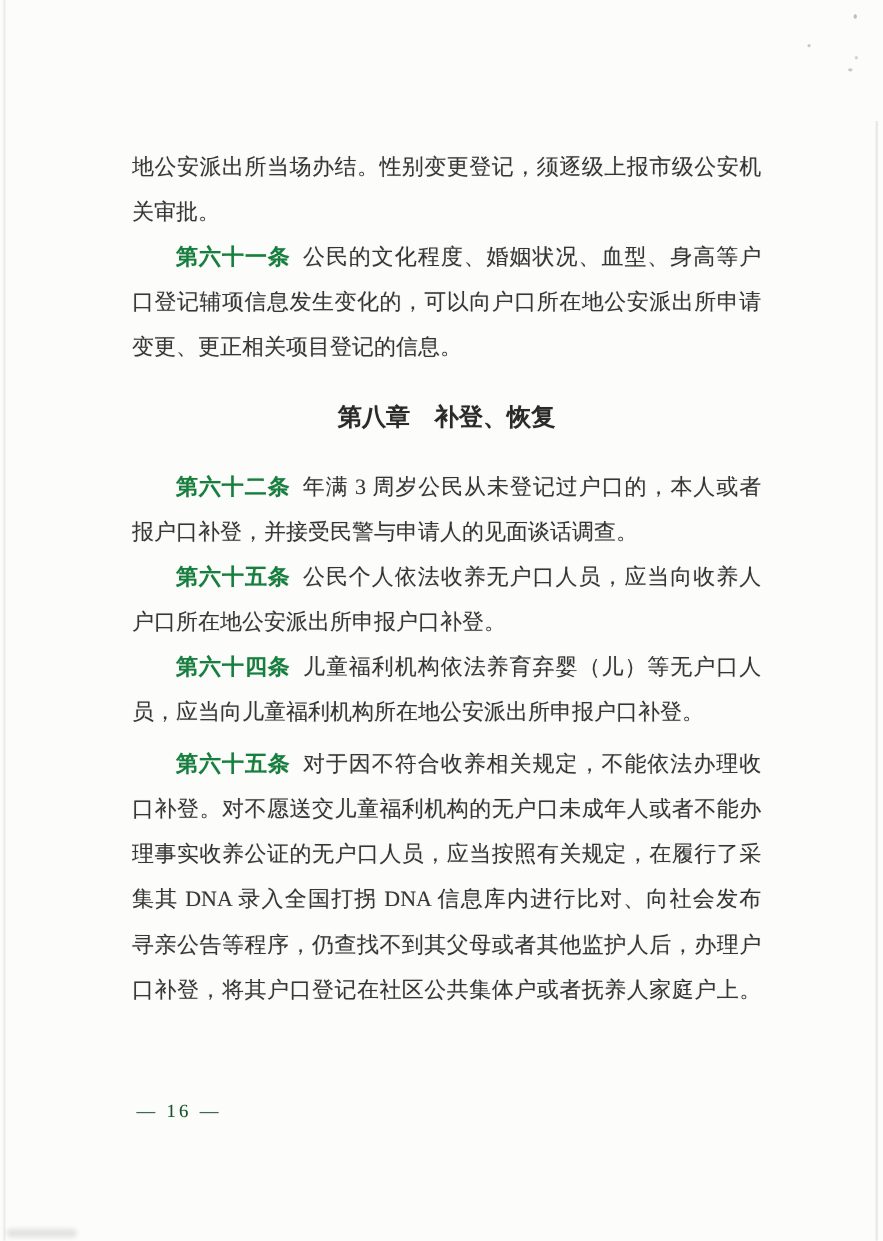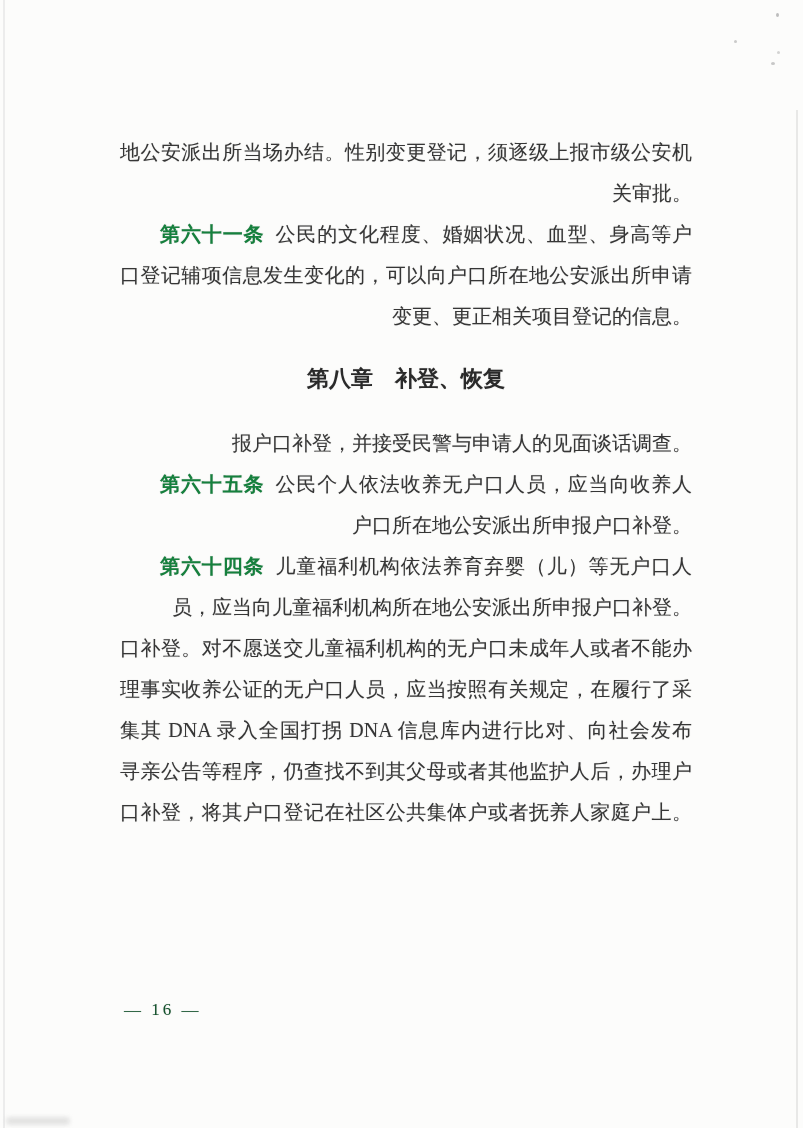--- a/index.html
+++ b/index.html
@@ -28,21 +28,20 @@
     background: rgba(190,190,190,.4); border-radius: 4px; filter: blur(2px);
   }
   .doc-body {
     position: absolute; left: 120px; top: 132px; width: 572px;
     color: #363636;
     text-shadow: 0 0 1px rgba(70,70,70,.30);
   }
   .line {
     font-size: 20px; line-height: 41px; height: 41px;
     white-space: nowrap;
-    text-align: right;
   }
   .line.fill {
     white-space: normal;
     text-align: justify;
     text-align-last: justify;
     text-justify: inter-character;
   }
   .line.indent { text-indent: 40px; }
   .line.gap { margin-top: 6px; }
   .lead {
@@ -76,25 +75,27 @@
 <div class="speck s4"></div>
 <div class="smudge"></div>
 
 <div class="doc-body">
     <div class="line fill">地公安派出所当场办结。性别变更登记，须逐级上报市级公安机</div>
     <div class="line">关审批。</div>
     <div class="line fill indent"><span class="lead">第六十一条</span>公民的文化程度、婚姻状况、血型、身高等户</div>
     <div class="line fill">口登记辅项信息发生变化的，可以向户口所在地公安派出所申请</div>
     <div class="line">变更、更正相关项目登记的信息。</div>
     <div class="chapter">第八章　补登、恢复</div>
+    <div class="line fill indent"><span class="lead">第六十二条</span>年满 3 周岁公民从未登记过户口的，本人或者</div>
     <div class="line">报户口补登，并接受民警与申请人的见面谈话调查。</div>
     <div class="line fill indent"><span class="lead">第六十五条</span>公民个人依法收养无户口人员，应当向收养人</div>
     <div class="line">户口所在地公安派出所申报户口补登。</div>
     <div class="line fill indent"><span class="lead">第六十四条</span>儿童福利机构依法养育弃婴（儿）等无户口人</div>
     <div class="line">员，应当向儿童福利机构所在地公安派出所申报户口补登。</div>
+    <div class="line fill indent gap"><span class="lead">第六十五条</span>对于因不符合收养相关规定，不能依法办理收</div>
     <div class="line fill">口补登。对不愿送交儿童福利机构的无户口未成年人或者不能办</div>
     <div class="line fill">理事实收养公证的无户口人员，应当按照有关规定，在履行了采</div>
     <div class="line fill">集其 DNA 录入全国打拐 DNA 信息库内进行比对、向社会发布</div>
     <div class="line fill">寻亲公告等程序，仍查找不到其父母或者其他监护人后，办理户</div>
     <div class="line fill">口补登，将其户口登记在社区公共集体户或者抚养人家庭户上。</div>
   </div>
 
 <div class="page-number">— 16 —</div>
 
 </body></html>

